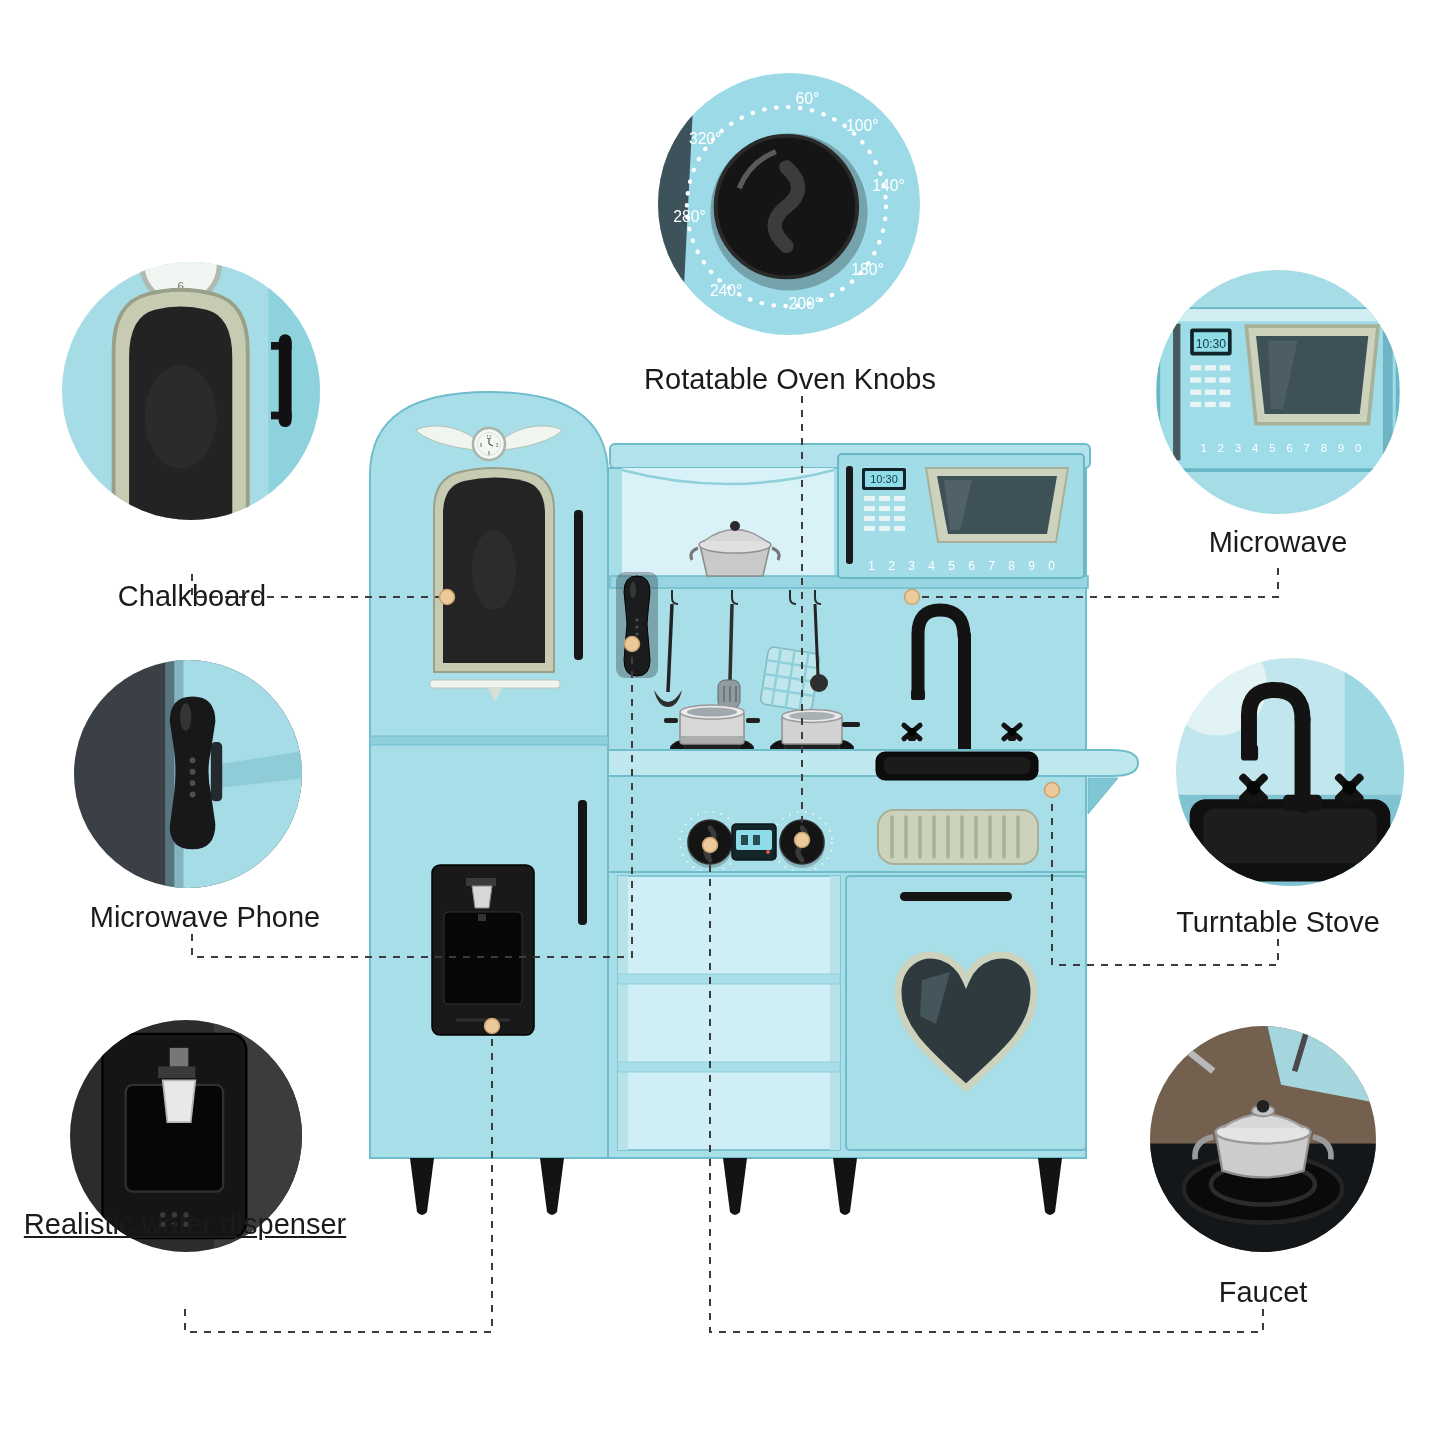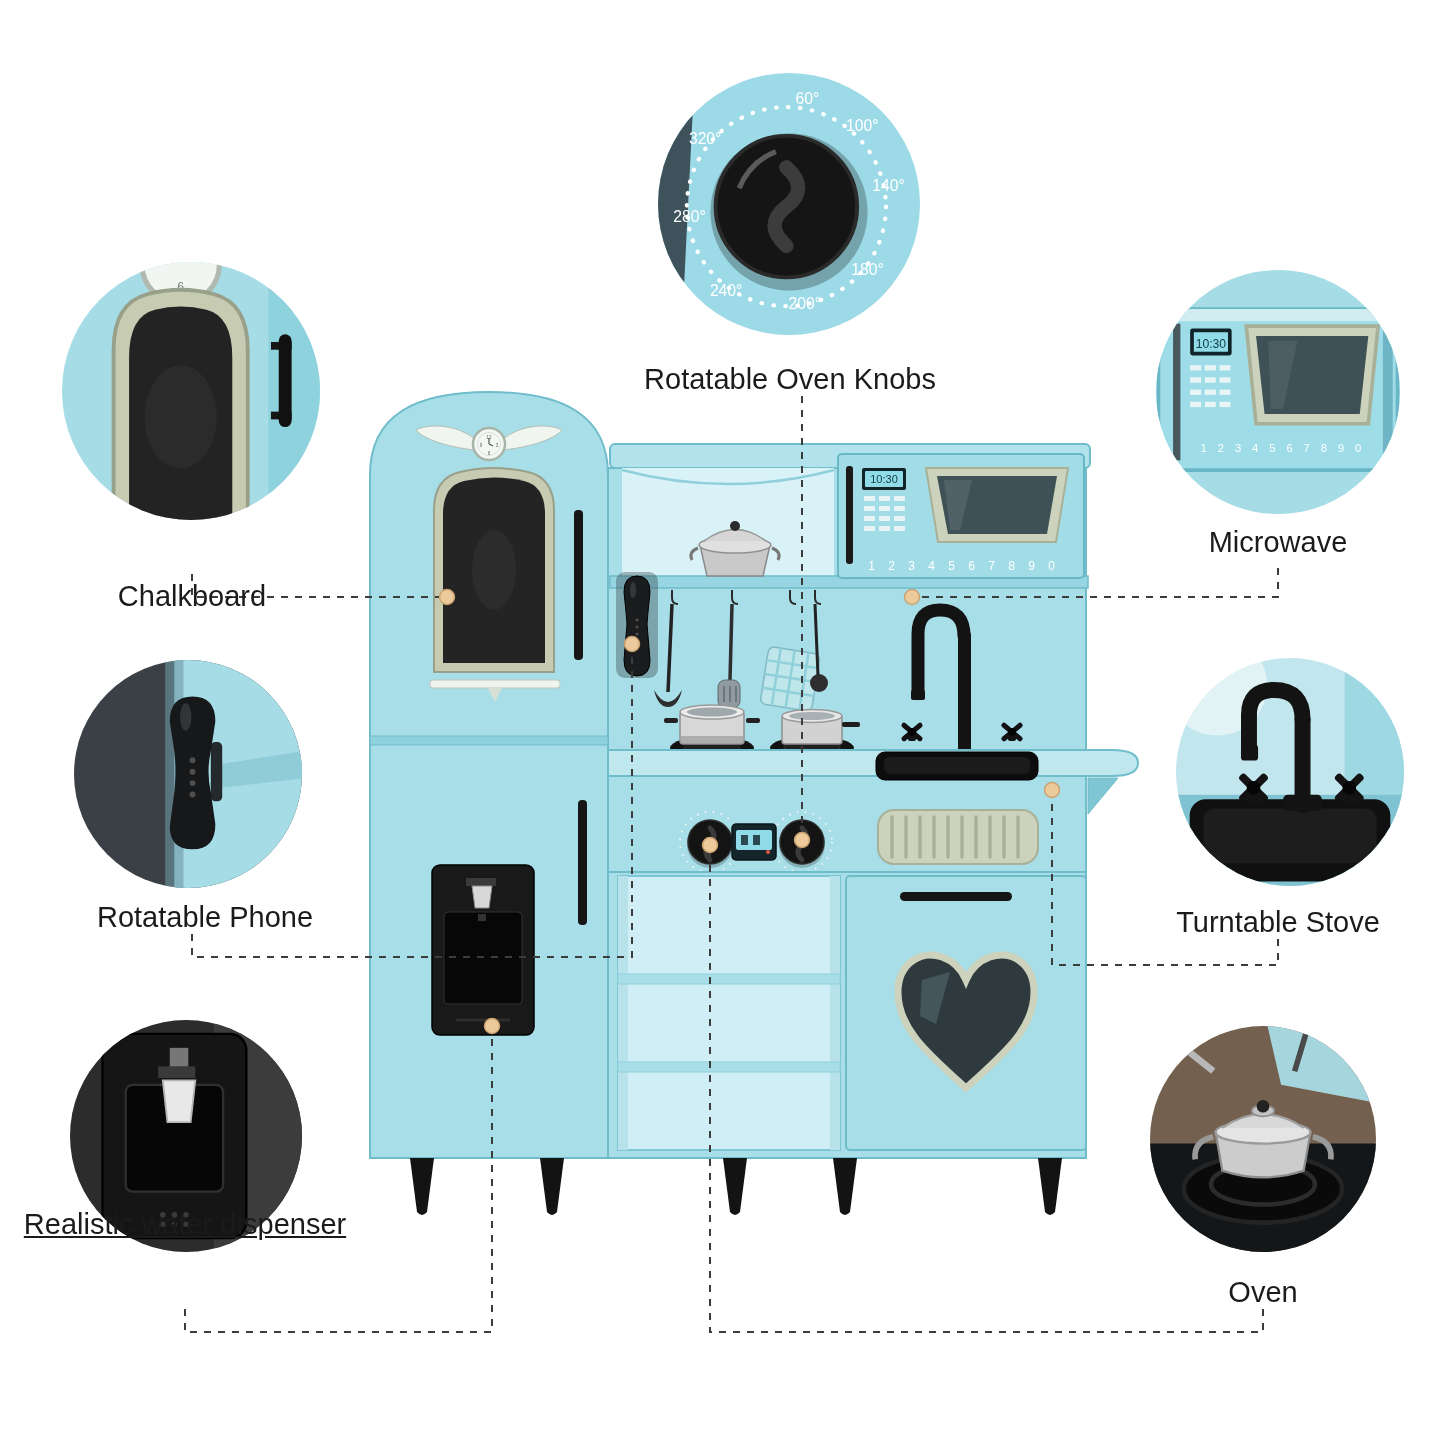--- a/index.html
+++ b/index.html
@@ -412,16 +412,16 @@
     <ellipse cx="50" cy="37.5" rx="5" ry="2.5" fill="#c4c4c4" stroke="#8e8e8e" stroke-width="0.8"></ellipse>
     <circle cx="50" cy="35.5" r="2.8" fill="#222222"></circle>
     <path d="M28,49 q-9,2 -8,10" stroke="#9a9a9a" stroke-width="2.5" fill="none"></path>
     <path d="M72,49 q9,2 8,10" stroke="#9a9a9a" stroke-width="2.5" fill="none"></path>
   </svg>
 </div>
 
 <div class="label" style="left:790px;top:363px;">Rotatable Oven Knobs</div>
 <div class="label" style="left:192px;top:541px;margin-top:39px;">Chalkboard</div>
 <div class="label" style="left:1278px;top:526px;">Microwave</div>
-<div class="label" style="left:205px;top:901px;">Rotatable Phone</div>
+<div class="label" style="left:205px;top:901px;">Microwave Phone</div>
 <div class="label" style="left:1278px;top:906px;">Turntable Stove</div>
 <div class="label" style="left:185px;top:1208px;text-decoration:underline;">Realistic water dispenser</div>
-<div class="label" style="left:1263px;top:1276px;">Oven</div>
+<div class="label" style="left:1263px;top:1276px;">Faucet</div>
 
 </body></html>

